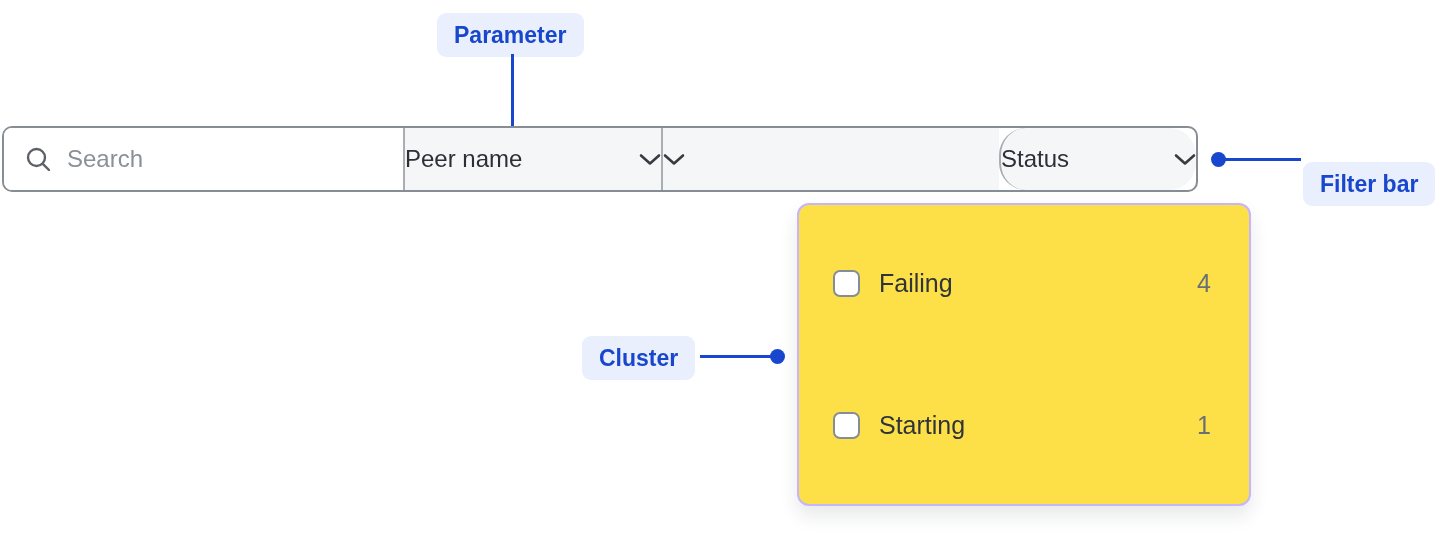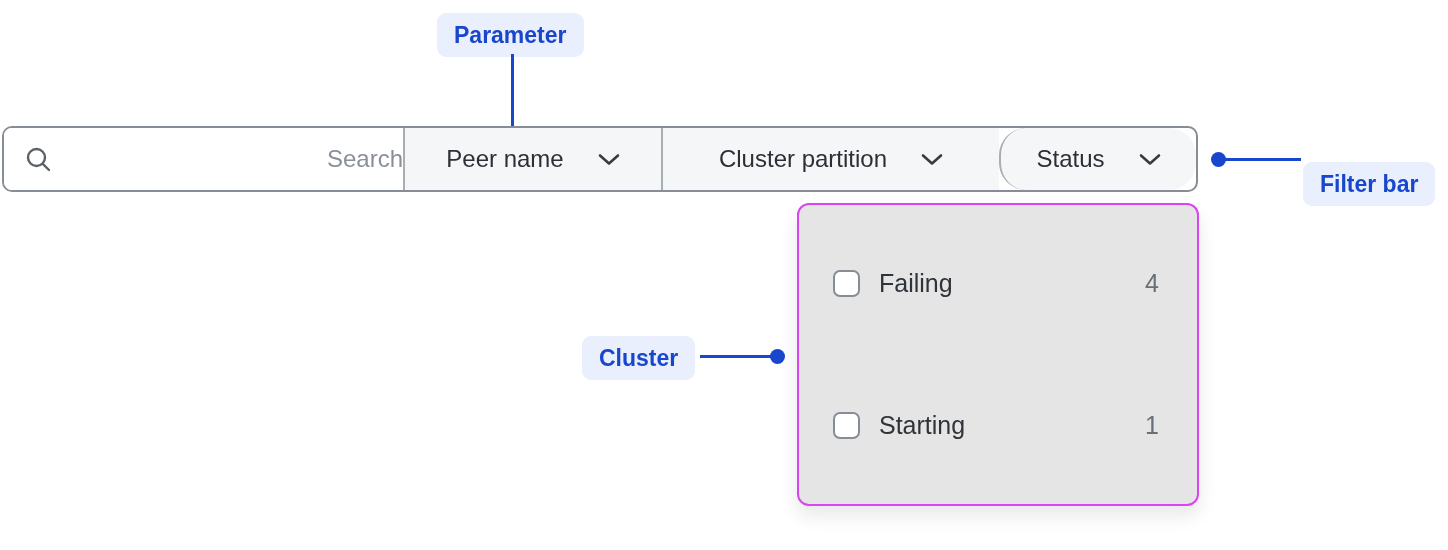--- a/index.html
+++ b/index.html
@@ -56,46 +56,45 @@
   }
   .fb-search input {
     flex: 1;
     border: none;
     outline: none;
     background: transparent;
     font-family: "Liberation Sans", "DejaVu Sans", sans-serif;
     font-size: 24px;
     color: #2E3338;
     min-width: 0;
-    text-align: right;
   }
   .fb-search input::placeholder { color: #8A9097; opacity: 1; }
 
   .fb-dropdown {
     display: flex;
     align-items: center;
-    justify-content: center;
+    justify-content: space-between;
     gap: 34px;
     background: #F5F6F8;
     border-left: 2px solid #A9AEB4;
     cursor: pointer;
   }
   .fb-dropdown .fb-label { font-size: 24px; color: #2B3036; white-space: nowrap; }
   .fb-peer    { width: 258px; }
   .fb-cluster { width: 338px; }
   .fb-status  { flex: 1; border-radius: 27px; }
   .chev { display: block; }
 
   
   .menu-panel {
     position: absolute;
     left: 797px; top: 203px;
-    width: 402px; height: 303px;
-    background: #e5e5e5;
-    border: 2px solid #d946ef;
+    width: 454px; height: 303px;
+    background: #fde047;
+    border: 2px solid #c4b5fd;
     border-radius: 12px;
     box-shadow: 0 10px 18px rgba(31, 36, 43, 0.10);
     padding: 7px 0;
     display: flex;
     flex-direction: column;
   }
   .menu-row {
     flex: 1;
     display: flex;
     align-items: center;
@@ -144,21 +143,20 @@
     <div class="fb-dropdown fb-peer">
       <span class="fb-label">Peer name</span>
       <span>
         <svg class="chev" width="22" height="13" viewBox="0 0 22 13">
           <polyline points="2,2.5 11,10.5 20,2.5" fill="none" stroke="#373C43" stroke-width="2.6" stroke-linecap="round" stroke-linejoin="round"></polyline>
         </svg>
       </span>
     </div>
 
     <div class="fb-dropdown fb-cluster">
-      <span class="fb-label">Cluster partition</span>
       <span>
         <svg class="chev" width="22" height="13" viewBox="0 0 22 13">
           <polyline points="2,2.5 11,10.5 20,2.5" fill="none" stroke="#373C43" stroke-width="2.6" stroke-linecap="round" stroke-linejoin="round"></polyline>
         </svg>
       </span>
     </div>
 
     <div class="fb-dropdown fb-status">
       <span class="fb-label">Status</span>
       <span>

